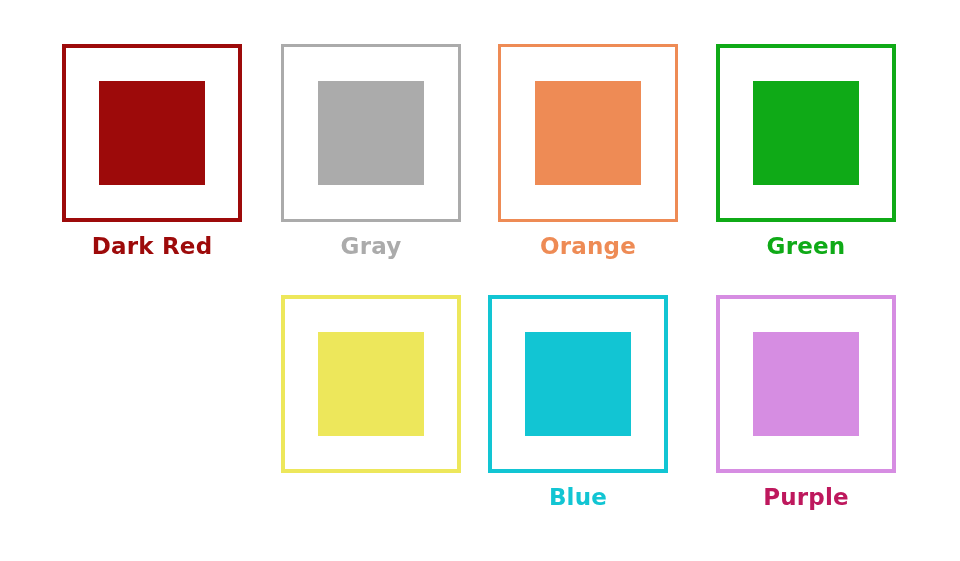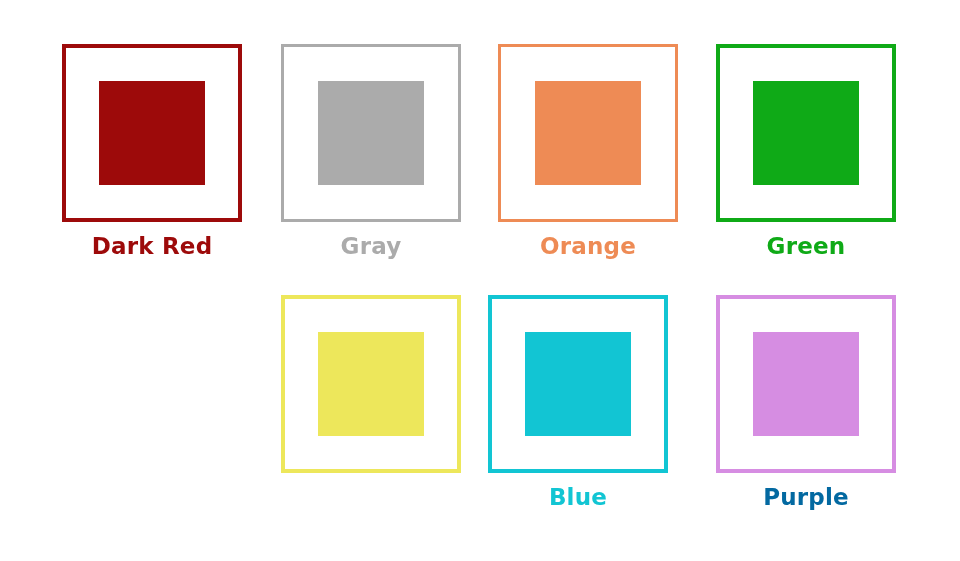--- a/index.html
+++ b/index.html
@@ -92,15 +92,15 @@
     <div class="swatch-card" style="left: 488px; top: 295px;">
       <div class="swatch-outer" style="width: 180px; height: 178px; border-width: 4px; border-color: rgb(18, 197, 211);">
         <div class="swatch-inner" style="width: 106px; height: 104px; background: rgb(18, 197, 211);"></div>
       </div>
       <div class="swatch-label" style="color: rgb(18, 197, 211);">Blue</div>
     </div>
     <div class="swatch-card" style="left: 716px; top: 295px;">
       <div class="swatch-outer" style="width: 180px; height: 178px; border-width: 4px; border-color: rgb(214, 141, 226);">
         <div class="swatch-inner" style="width: 106px; height: 104px; background: rgb(214, 141, 226);"></div>
       </div>
-      <div class="swatch-label" style="color: #0369a1;">Purple</div>
+      <div class="swatch-label" style="color: #be185d;">Purple</div>
     </div>
   </div>
 
 </body></html>

